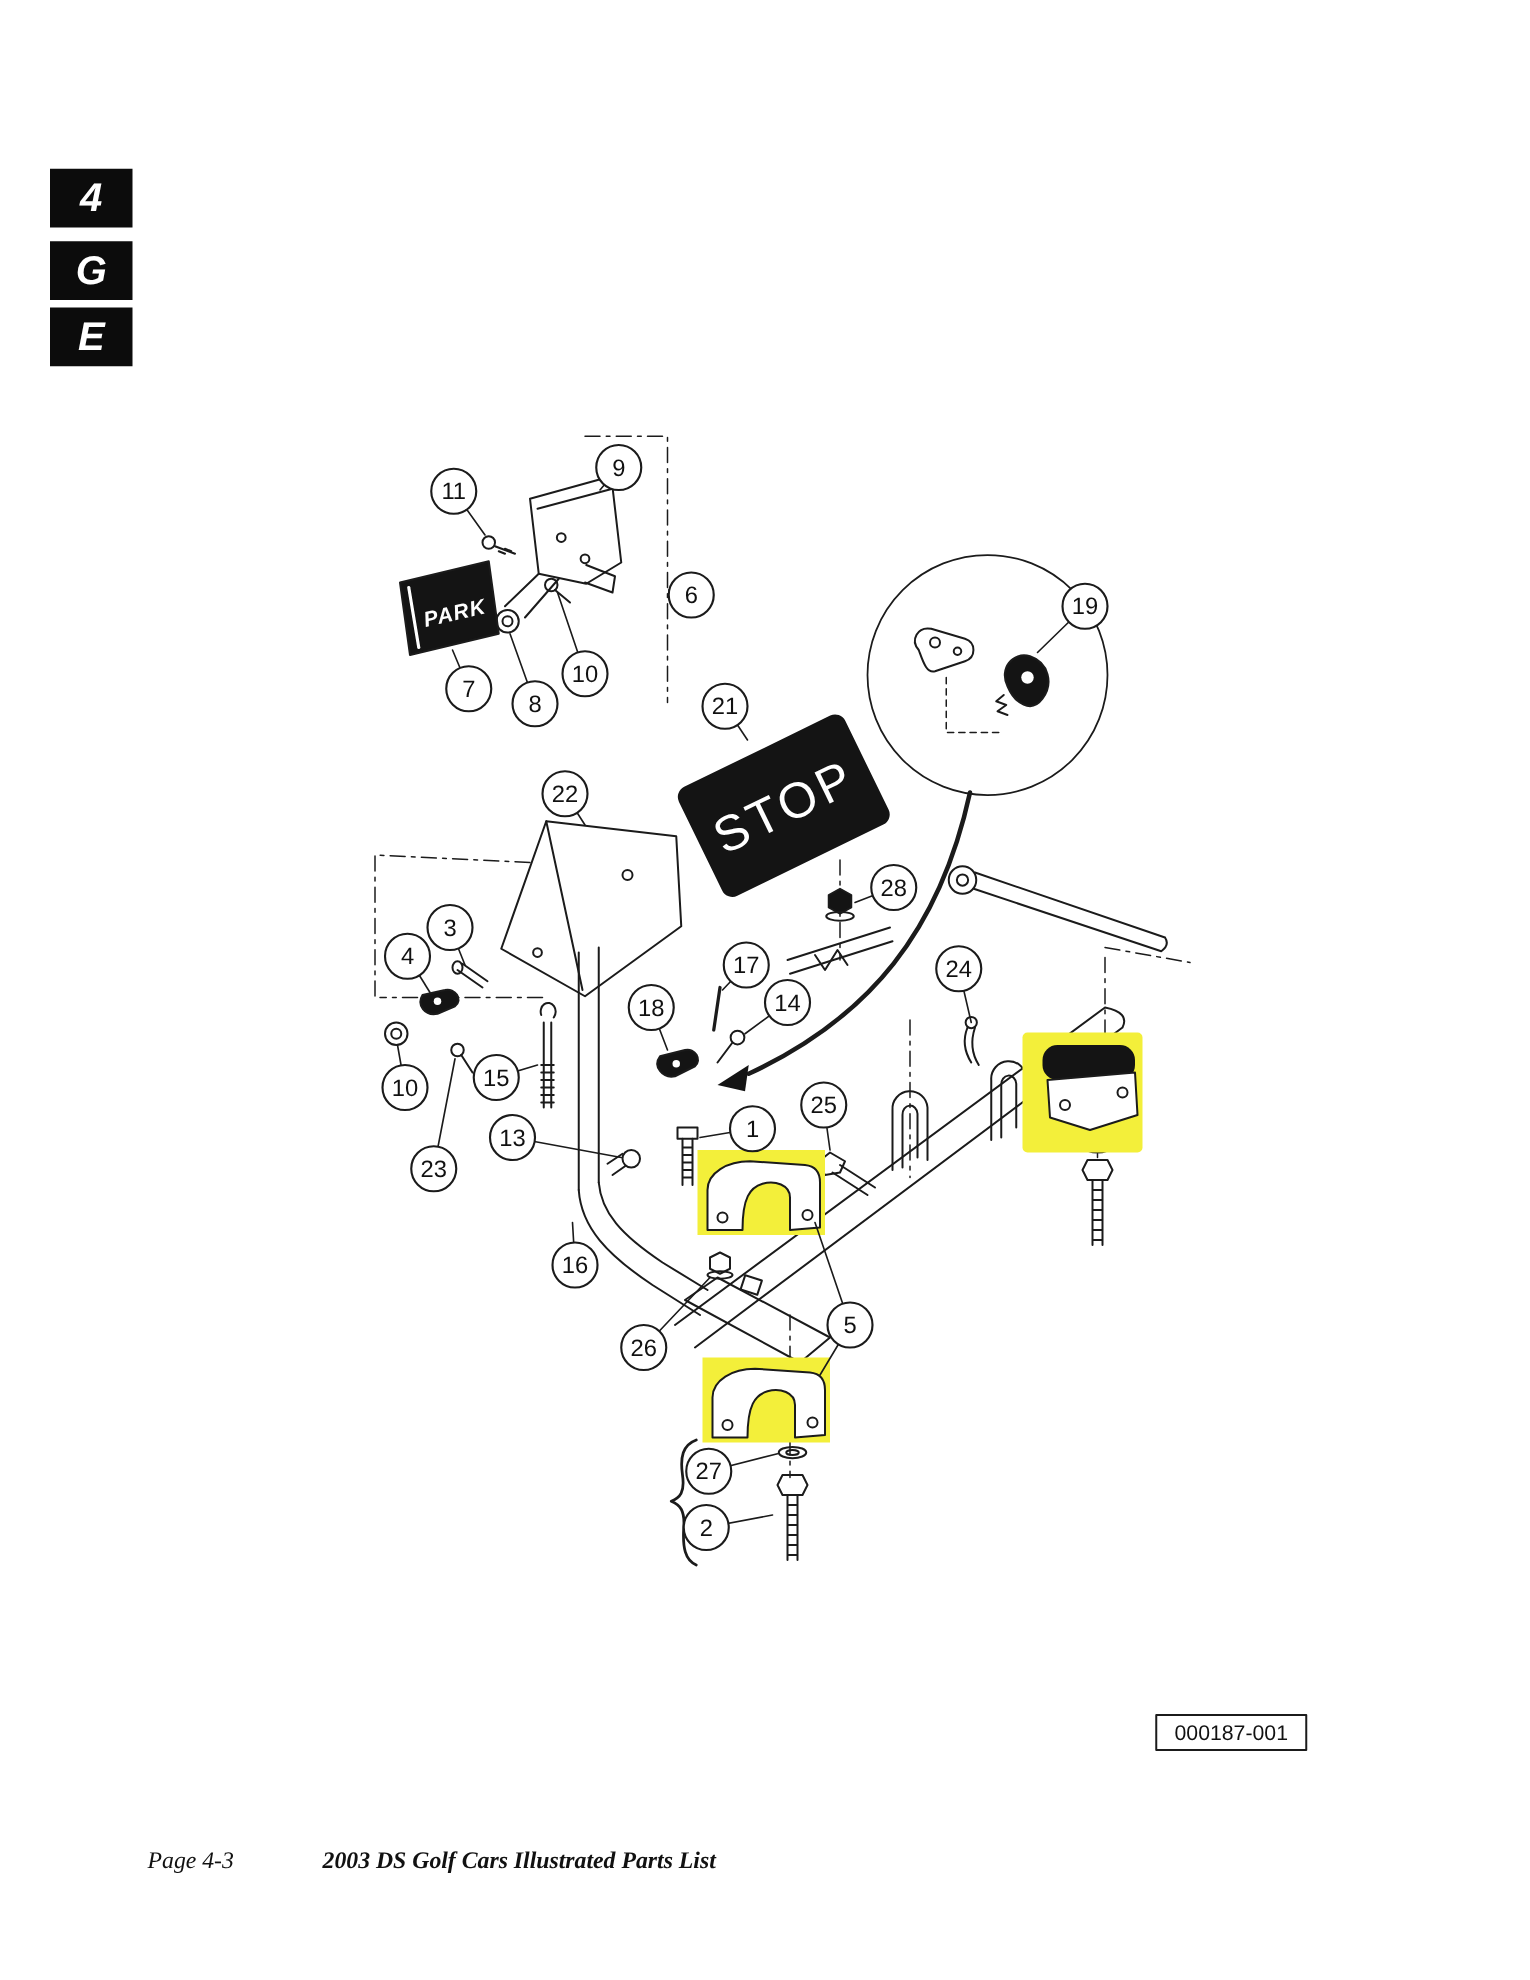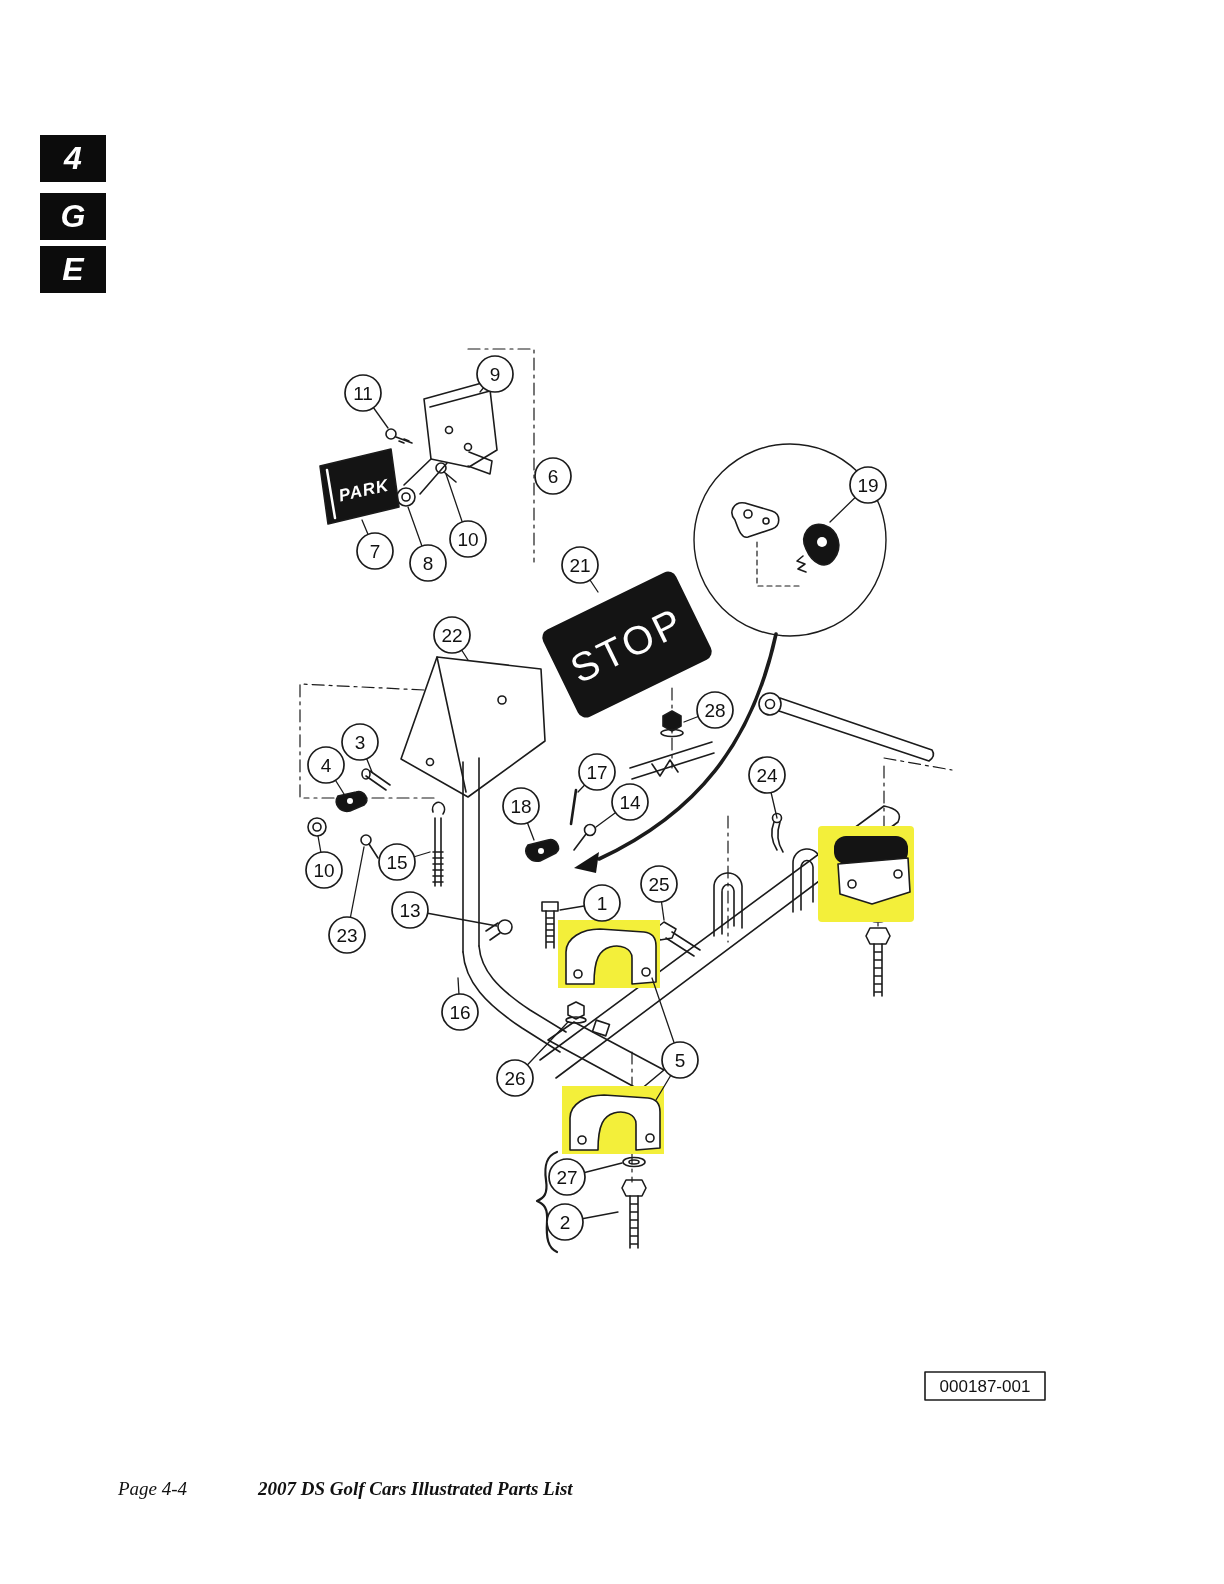--- a/index.html
+++ b/index.html
@@ -321,17 +321,17 @@
         </g>
 
       <g>
         <rect x="925" y="1372" width="120" height="28" fill="#ffffff" stroke-width="1.6"></rect>
         <text class="pn" x="985" y="1392">000187-001</text>
       </g>
     </g>
   </svg>
 
   <div class="footer">
-    <span class="pg">Page 4-4</span>
-    <span class="doc">2007 DS Golf Cars Illustrated Parts List</span>
+    <span class="pg">Page 4-3</span>
+    <span class="doc">2003 DS Golf Cars Illustrated Parts List</span>
   </div>
 
 </div>
 
 </body></html>

